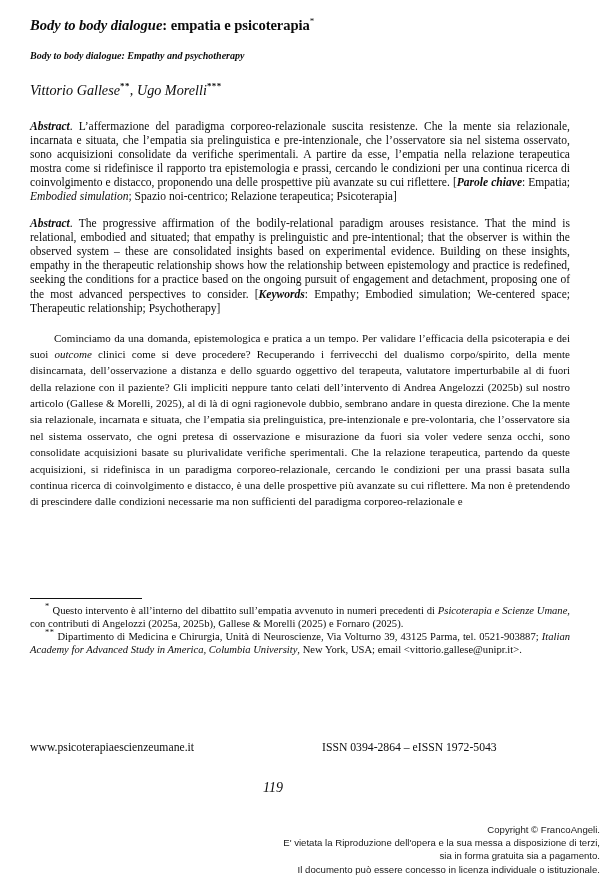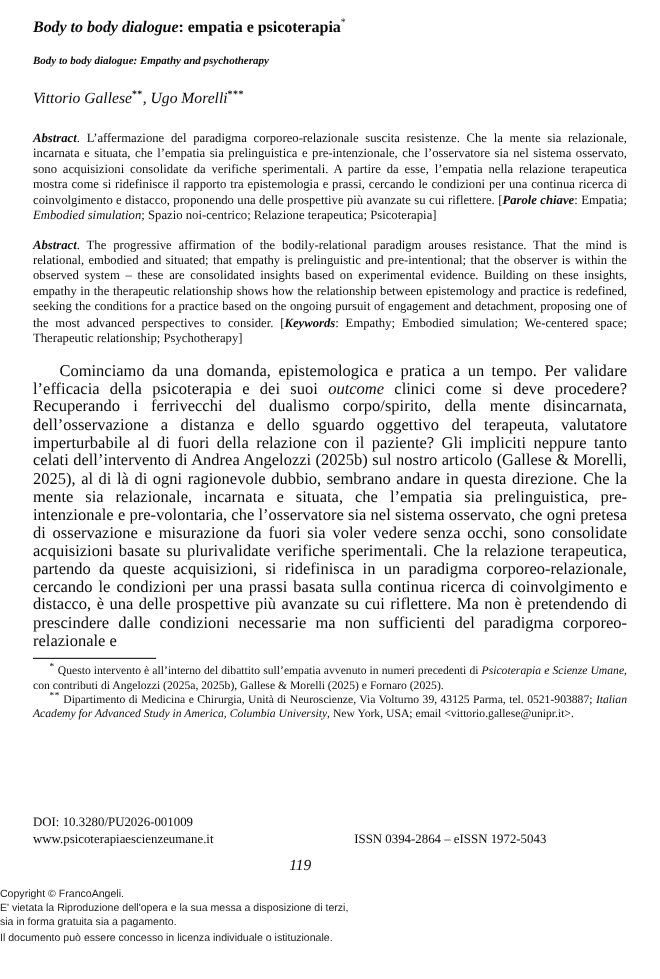--- a/index.html
+++ b/index.html
@@ -78,21 +78,21 @@
     hyphens: auto;
   }
   .abstract.it-abs { margin-top: 20px; }
   .abstract.en-abs { margin-top: 13px; }
   .abstract b { font-weight: bold; }
   .abstract i { font-style: italic; }
   .abstract .bi { font-weight: bold; font-style: italic; }
 
   
   .body-par {
-    font-size: 15px;
+    font-size: 11px;
     line-height: 16.35px;
     text-align: justify;
     text-justify: inter-word;
     text-indent: 24px;
     margin: 15px 0 0 0;
     hyphens: auto;
   }
   .body-par i { font-style: italic; }
 
   
@@ -151,24 +151,24 @@
     left: 0;
     width: 546px;
     text-align: center;
     font-size: 14px;
     font-style: italic;
   }
 
   
   .copyright {
     position: absolute;
-    top: 806px;
+    top: 823px;
     left: 0;
     width: 600px;
-    text-align: left;
+    text-align: right;
     font-family: "Liberation Sans", "DejaVu Sans", sans-serif;
     font-size: 9.6px;
     line-height: 13.2px;
     color: #1a1a1a;
   }
   .copyright div { white-space: nowrap; }
 </style>
 </head>
 <body>
 
@@ -194,21 +194,20 @@
     <div class="fn-rule"></div>
 
     <p class="footnote"><span class="mark">*</span><span> Questo intervento è all’interno del dibattito sull’empatia avvenuto in numeri precedenti di </span><i>Psicoterapia e Scienze Umane</i><span>, con contributi di Angelozzi (2025a, 2025b), Gallese &amp; Morelli (2025) e Fornaro (2025).</span></p>
 
     <p class="footnote"><span class="mark">**</span><span> Dipartimento di Medicina e Chirurgia, Unità di Neuroscienze, Via Volturno 39, 43125 Parma, tel. 0521-903887; </span><i>Italian Academy for Advanced Study in America, Columbia University</i><span>, New York, USA; email &lt;vittorio.gallese@unipr.it&gt;.</span></p>
 
   </div>
 
   <div class="jfooter">
     <div class="jrow">
-      <span class="right">DOI: 10.3280/PU2026-001009</span>
     </div>
     <div class="jrow">
       <span class="left">www.psicoterapiaescienzeumane.it</span>
       <span class="right">ISSN 0394-2864  –  eISSN 1972-5043</span>
     </div>
   </div>
 
   <div class="pageno">119</div>
 
   <div class="copyright">

